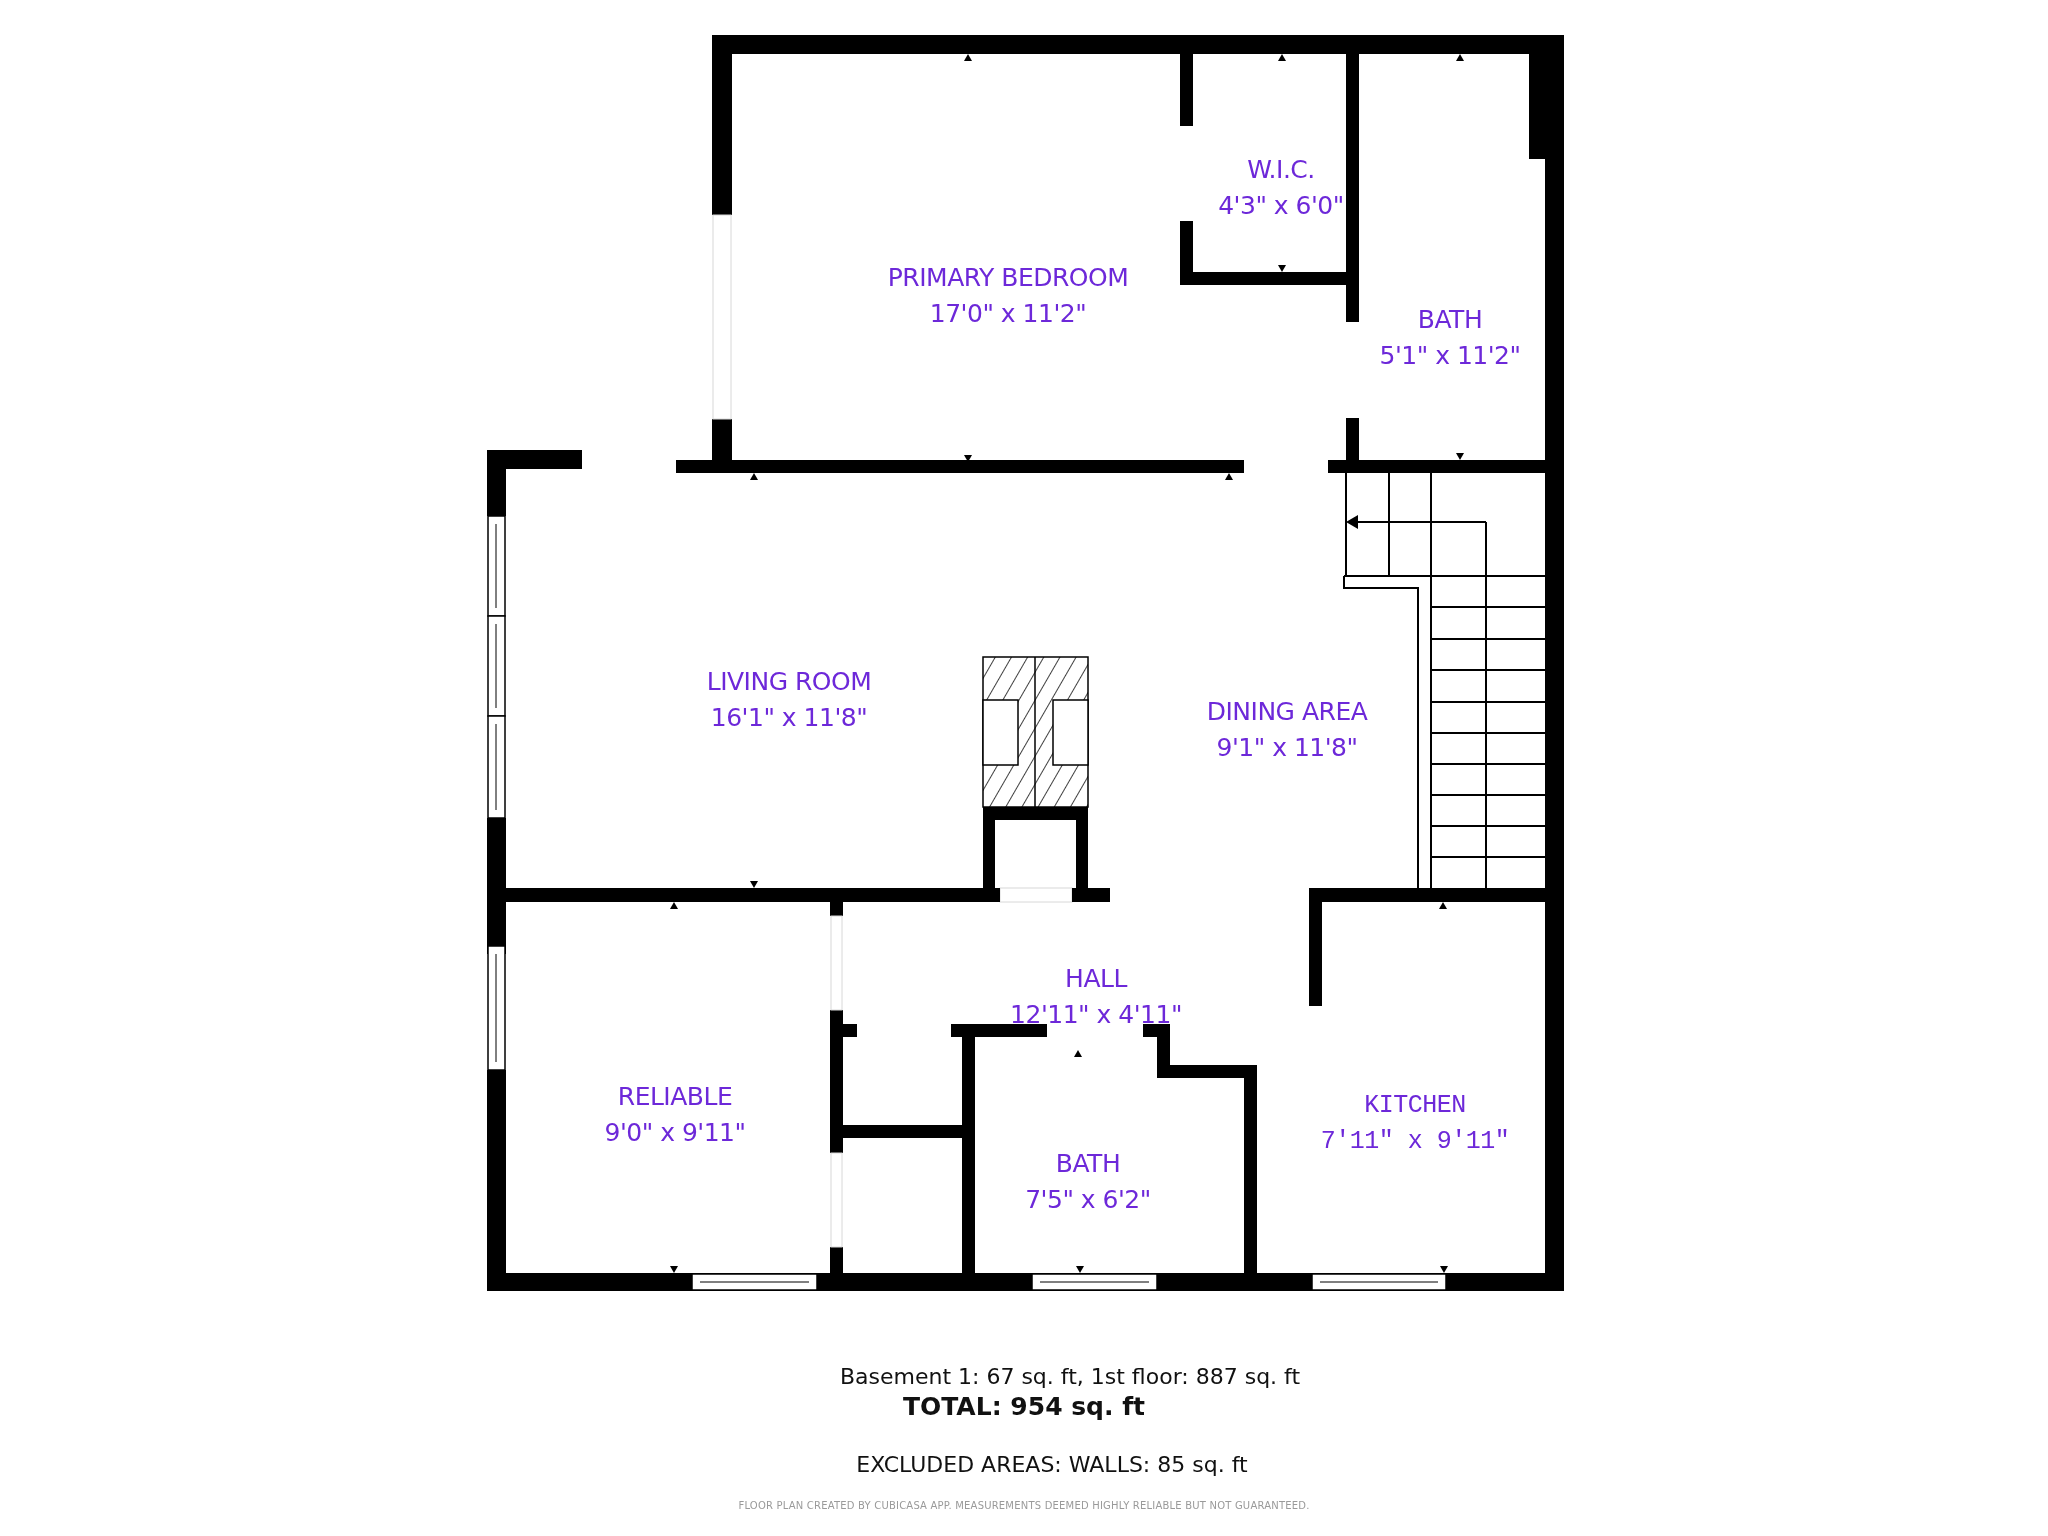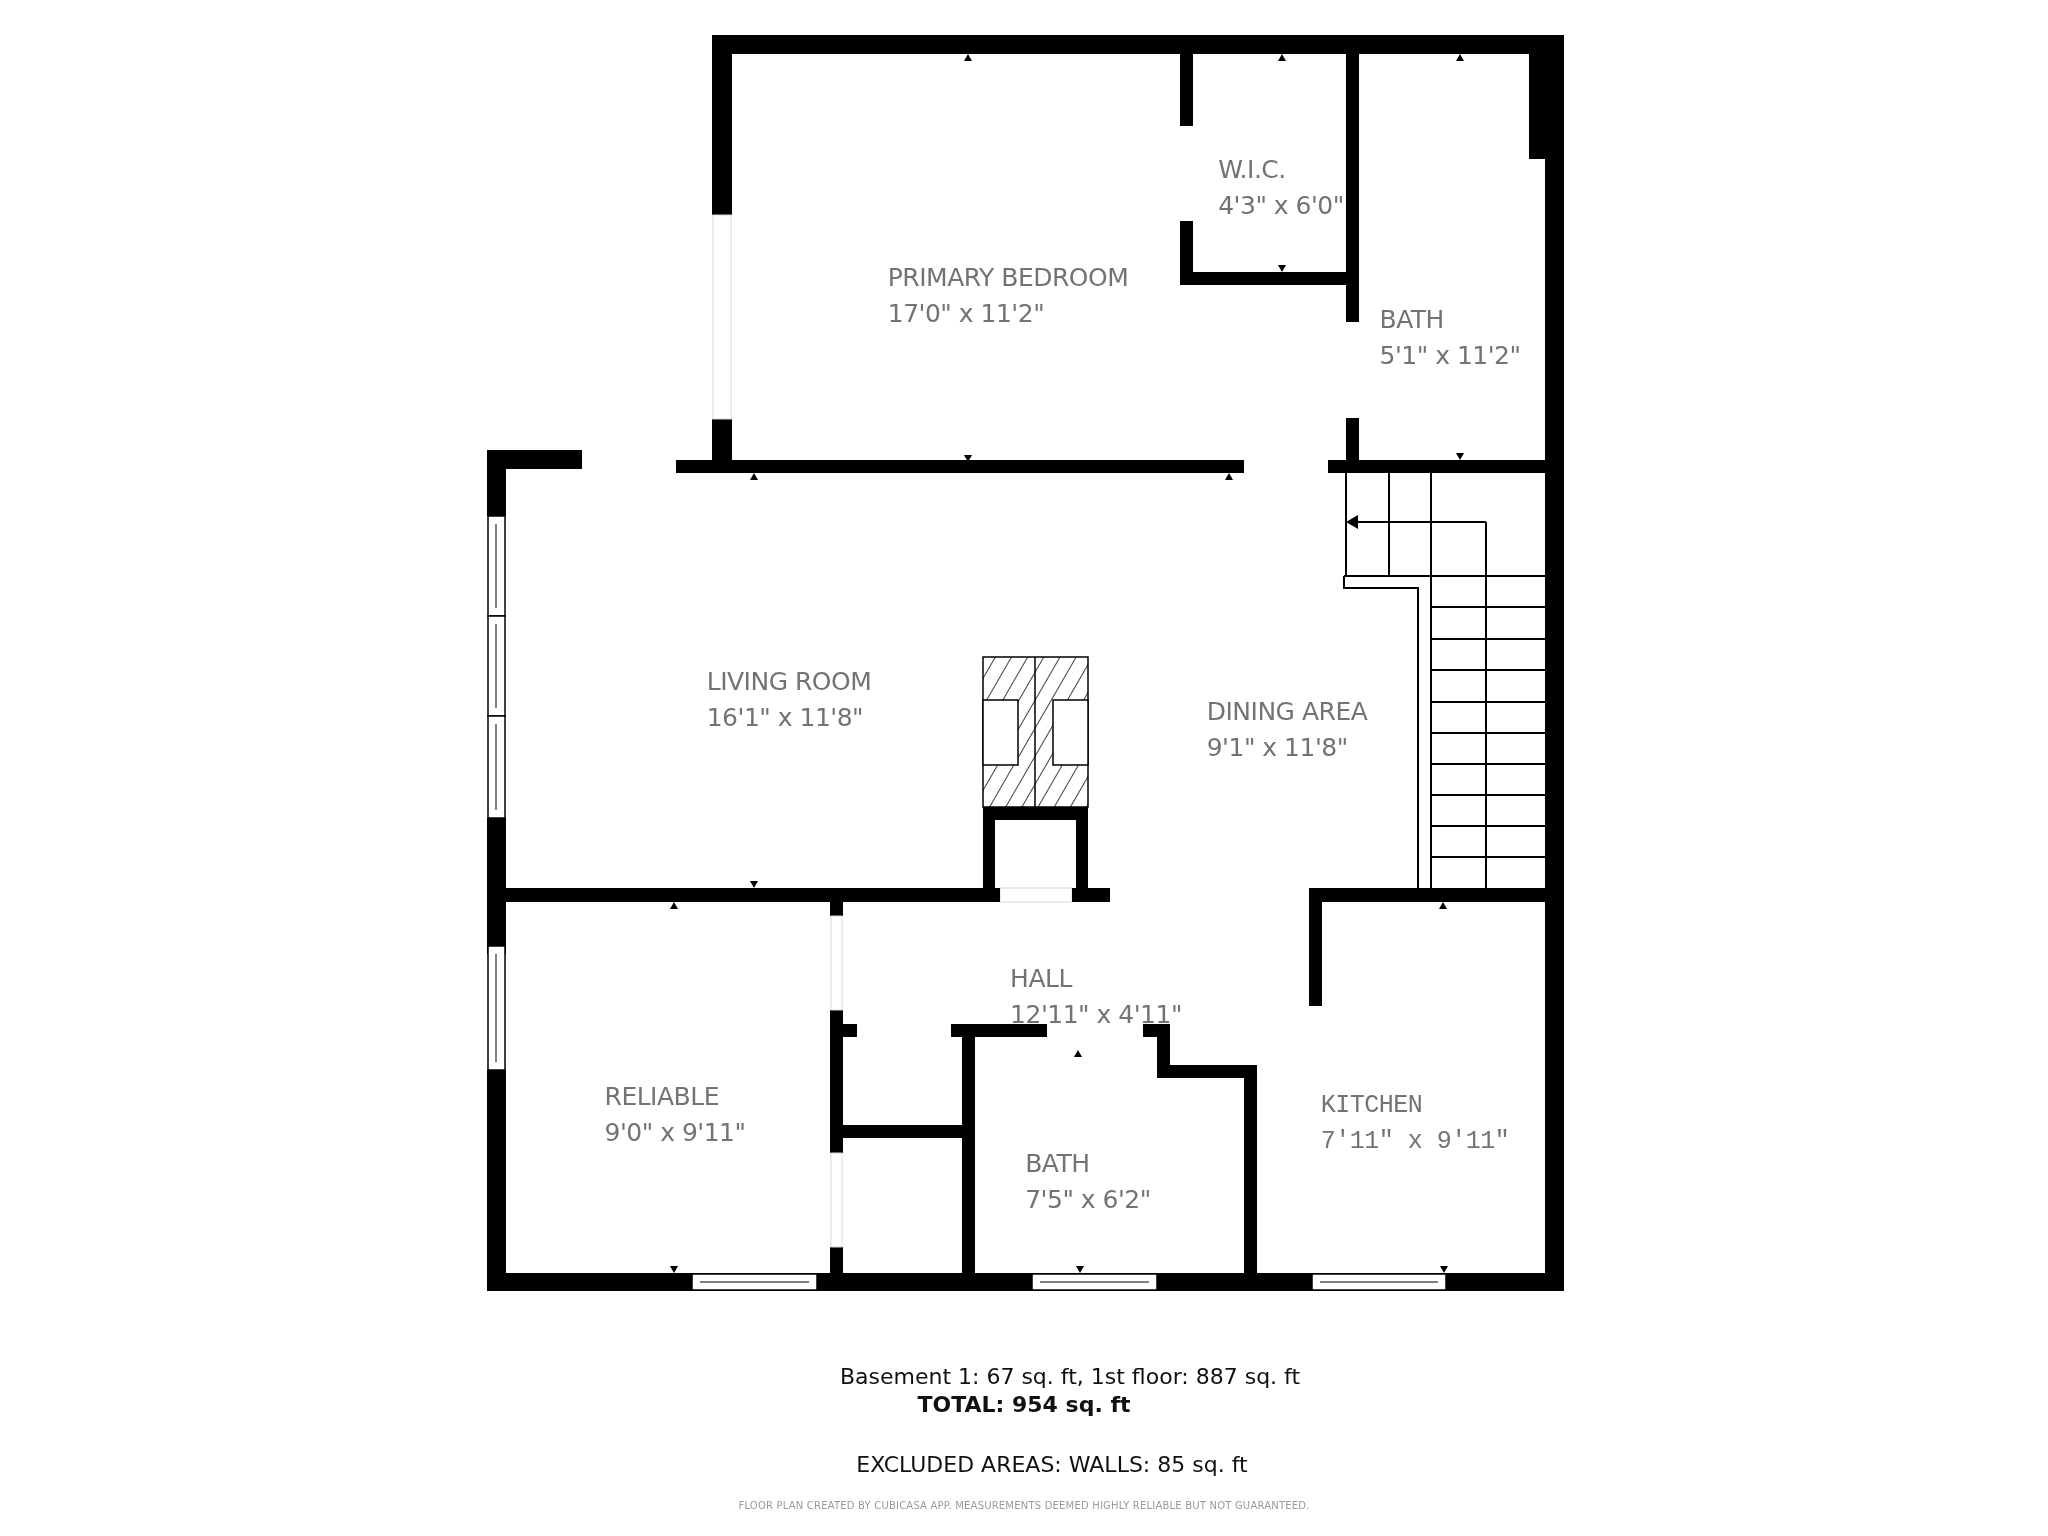--- a/index.html
+++ b/index.html
@@ -2,24 +2,24 @@
 <html><head>
 <meta charset="utf-8">
 <style>
   html, body { margin:0; padding:0; background:#ffffff; }
   body { width:2048px; height:1536px; position:relative; overflow:hidden; font-family:"Liberation Sans", "DejaVu Sans", sans-serif; }
   #plan { position:absolute; left:0; top:0; width:2048px; height:1536px; }
   .wall { fill:#000; }
   .thin { stroke:#000; stroke-width:2; fill:none; }
   .win { fill:#fff; stroke:#000; stroke-width:1.5; }
   .door-gap { fill:#fff; stroke:#d8d8d8; stroke-width:1; }
-  .room-label { position:absolute; transform:translateX(-50%); text-align:left; color:#737373; font-size:25px; line-height:36px; white-space:nowrap; font-family:"DejaVu Sans", sans-serif; letter-spacing:-0.5px; }
+  .room-label { position:absolute; transform:translateX(-50%); text-align:center; color:#6d28d9; font-size:25px; line-height:36px; white-space:nowrap; font-family:"DejaVu Sans", sans-serif; letter-spacing:-0.5px; }
   .room-label .dim { display:block; }
   .summary { position:absolute; left:0; width:2048px; text-align:center; color:#111; font-family:"DejaVu Sans", sans-serif; }
-  .total { top:1392px; font-size:22px; font-weight:bold; }
+  .total { top:1392px; font-size:25px; font-weight:bold; }
   .line2 { top:1364px; font-size:22px;padding-left:46px; }
   .line3 { top:1452px; font-size:22px;padding-left:28px; }
   .credit { top:1500px; font-size:10px; color:#9a9a9a; letter-spacing:0.2px; }
   .arrow { fill:#000; }
 </style>
 </head>
 <body>
 
 <svg id="plan" viewBox="0 0 2048 1536" xmlns="http://www.w3.org/2000/svg">
 

